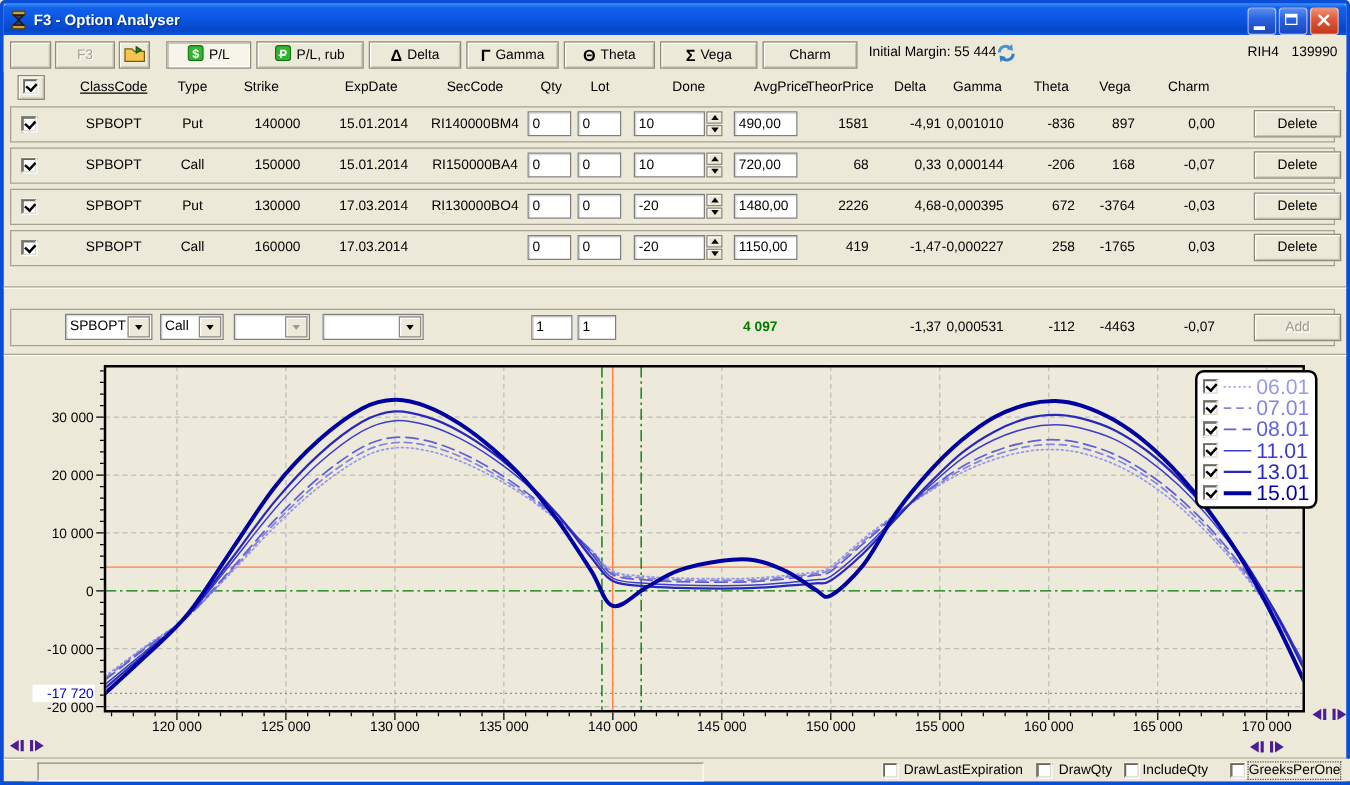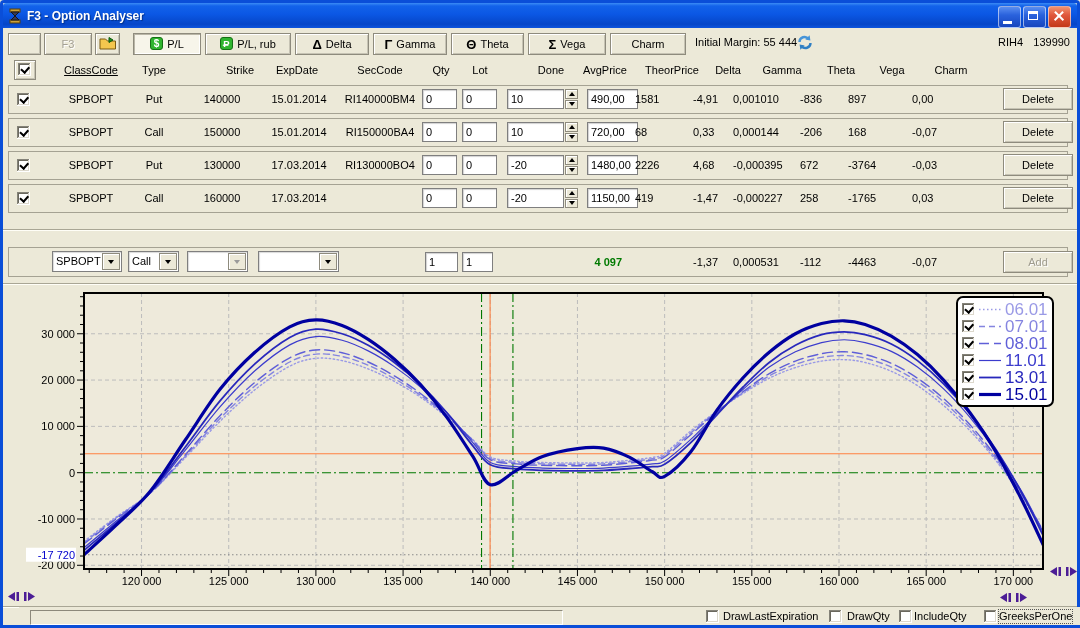--- a/index.html
+++ b/index.html
@@ -42,21 +42,21 @@
   .c-exp{left:240px;width:100px}.c-sec{left:311px;width:120px}
   .inp{position:absolute;top:3px;height:20px;background:#fff;border:1px solid #7f7f7f;box-shadow:inset 1px 1px 1px rgba(0,0,0,.18);
     font-family:"Liberation Sans",sans-serif;font-size:11px;padding:0 0 0 3px;box-sizing:border-box}
   .i-qty{left:413px;width:35px}.i-lot{left:453px;width:35px}.i-done{left:498px;width:57px}.i-avg{left:578px;width:51px}
   .spinner{position:absolute;left:556px;top:3px;width:13px;height:20px}
   .spin-up,.spin-dn{position:absolute;left:0;width:13px;height:9.5px;background:#ece9d8;border:1px solid #8e8b7d;
     box-shadow:inset 1px 1px 0 #fff;box-sizing:border-box;display:flex;align-items:center;justify-content:center}
   .spin-dn{top:10.5px}
   .tri-up{width:0;height:0;border-left:3px solid transparent;border-right:3px solid transparent;border-bottom:4px solid #000}
   .tri-dn{width:0;height:0;border-left:3px solid transparent;border-right:3px solid transparent;border-top:4px solid #000}
-  .num{position:absolute;line-height:27px;}
+  .num{position:absolute;line-height:27px;text-align:right}
   .n-theor{left:626px;width:60px}.n-delta{left:684px;width:60px}.n-gamma{left:724px;width:70px}
   .n-theta{left:791px;width:60px}.n-vega{left:839px;width:60px}.n-charm{left:903px;width:60px}
   .btn{position:absolute;height:22px;background:#ece9d8;border:1px solid #8e8b7d;
     box-shadow:inset 1px 1px 0 #fff,inset -1px -1px 0 #c6c3b4;font-family:"Liberation Sans",sans-serif;font-size:11px;box-sizing:border-box}
   .del-btn{left:994px;top:2px;width:70px}
   .btn.disabled{color:#9e9b8e;text-shadow:1px 1px 0 #fff}
   .sep{position:absolute;left:3px;width:1074px;height:1px;background:#a9a695;box-shadow:0 1px 0 #fffef7}
   
   .add-row{position:absolute;left:8px;top:247px;width:1058px;height:28px;border:1px solid #a5a293;background:#ece9d8}
   .add-row .num{line-height:28px}
@@ -169,27 +169,27 @@
   </div>
 
   <div class="hdr-cb-btn">
     <span class="cb" style="left:3px;top:2px">
         <i class="tick"></i>
       </span>
   </div>
   <div id="grid-header">
       <span class="hdr-cell" style="left: 46px; text-decoration: underline;">ClassCode</span>
       <span class="hdr-cell" style="left: 109px;">Type</span>
-      <span class="hdr-cell" style="left: 195px;">Strike</span>
+      <span class="hdr-cell" style="left: 164px;">Strike</span>
       <span class="hdr-cell" style="left: 252px;">ExpDate</span>
       <span class="hdr-cell" style="left: 335px;">SecCode</span>
       <span class="hdr-cell" style="left: 396px;">Qty</span>
       <span class="hdr-cell" style="left: 435px;">Lot</span>
       <span class="hdr-cell" style="left: 506px;">Done</span>
-      <span class="hdr-cell" style="left: 560px;">AvgPrice</span>
+      <span class="hdr-cell" style="left: 580px;">AvgPrice</span>
       <span class="hdr-cell" style="left: 627px;">TheorPrice</span>
       <span class="hdr-cell" style="left: 683px;">Delta</span>
       <span class="hdr-cell" style="left: 737px;">Gamma</span>
       <span class="hdr-cell" style="left: 796px;">Theta</span>
       <span class="hdr-cell" style="left: 847px;">Vega</span>
       <span class="hdr-cell" style="left: 906px;">Charm</span>
     </div>
 
   <div id="rows-container">
       <div class="t-row" style="top: 85px;">

